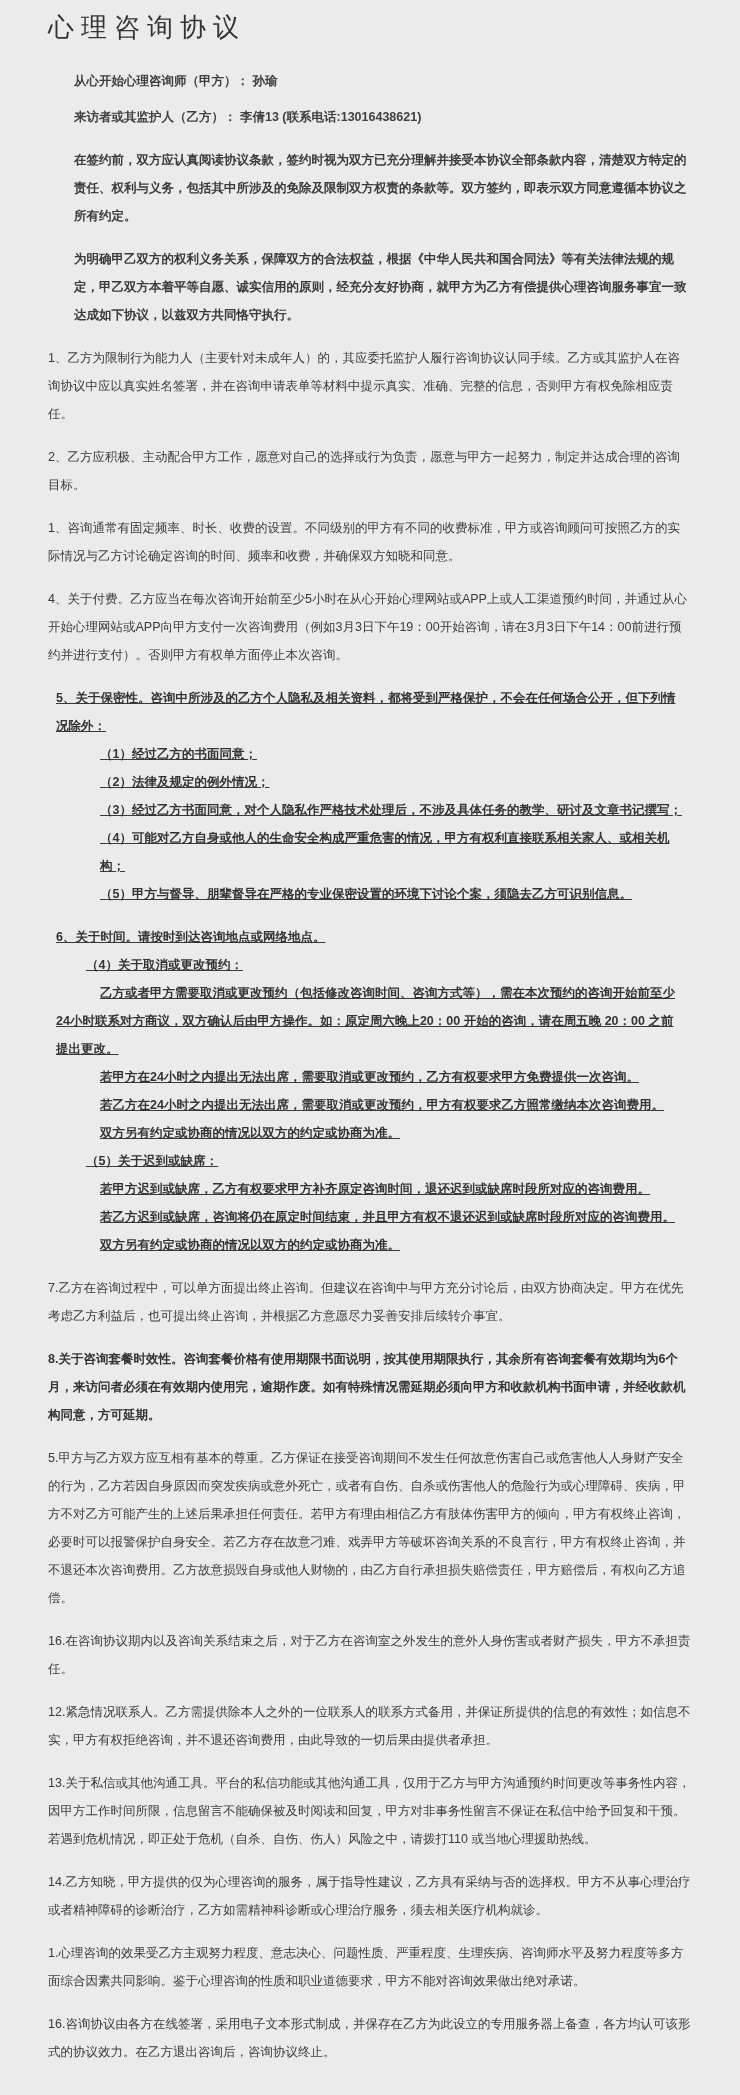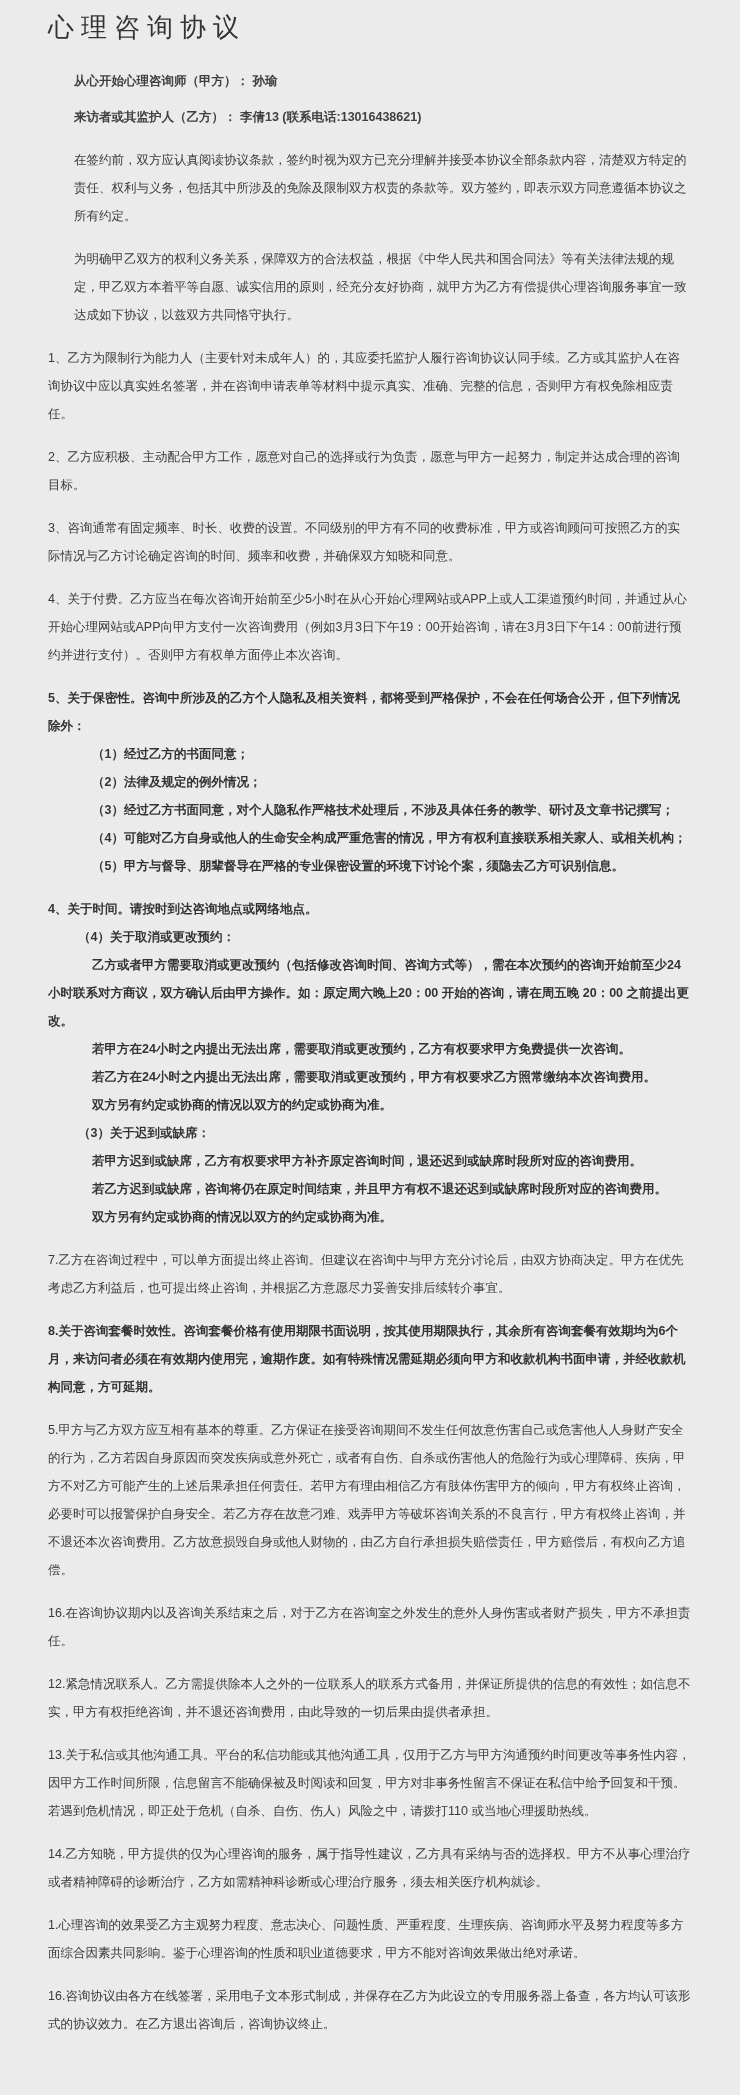--- a/index.html
+++ b/index.html
@@ -11,63 +11,63 @@
     -webkit-font-smoothing:antialiased;
   }
   .doc{padding:6px 48px 36px 48px;}
   h1.title{
     font-size:26px;font-weight:400;color:#333;
     text-align:left;letter-spacing:7px;
     margin:4px 0 22px 0;
   }
   p{font-size:12.5px;line-height:28px;margin:15px 0;}
   .party{font-weight:700;color:#404040;margin:8px 0 8px 26px;}
-  .intro{margin-left:26px;margin-right:2px;}
+  .intro{margin-left:26px;margin-right:2px;font-weight:bold;}
   .bold{font-weight:700;color:#333;}
   .sub-item{padding-left:44px;margin:0;}
   .sub-head{padding-left:30px;margin:0;}
   .sub-para{padding-left:0;text-indent:44px;margin:0;}
   .tight{margin:0;}
-  .group{margin:15px 0;}
+  .group{margin:15px 8px;text-decoration:underline;}
 </style>
 </head>
 <body>
 
 <main class="doc">
 
   <h1 class="title">心理咨询协议</h1>
 
   <p class="party">从心开始心理咨询师（甲方）： 孙瑜</p>
   <p class="party">来访者或其监护人（乙方）： 李倩13 (联系电话:13016438621)</p>
 
   <p class="intro">在签约前，双方应认真阅读协议条款，签约时视为双方已充分理解并接受本协议全部条款内容，清楚双方特定的责任、权利与义务，包括其中所涉及的免除及限制双方权责的条款等。双方签约，即表示双方同意遵循本协议之所有约定。</p>
   <p class="intro">为明确甲乙双方的权利义务关系，保障双方的合法权益，根据《中华人民共和国合同法》等有关法律法规的规定，甲乙双方本着平等自愿、诚实信用的原则，经充分友好协商，就甲方为乙方有偿提供心理咨询服务事宜一致达成如下协议，以兹双方共同恪守执行。</p>
 
   <p>1、乙方为限制行为能力人（主要针对未成年人）的，其应委托监护人履行咨询协议认同手续。乙方或其监护人在咨询协议中应以真实姓名签署，并在咨询申请表单等材料中提示真实、准确、完整的信息，否则甲方有权免除相应责任。</p>
   <p>2、乙方应积极、主动配合甲方工作，愿意对自己的选择或行为负责，愿意与甲方一起努力，制定并达成合理的咨询目标。</p>
-  <p>3、咨询通常有固定频率、时长、收费的设置。不同级别的甲方有不同的收费标准，甲方或咨询顾问可按照乙方的实际情况与乙方讨论确定咨询的时间、频率和收费，并确保双方知晓和同意。</p>
+  <p>1、咨询通常有固定频率、时长、收费的设置。不同级别的甲方有不同的收费标准，甲方或咨询顾问可按照乙方的实际情况与乙方讨论确定咨询的时间、频率和收费，并确保双方知晓和同意。</p>
   <p>4、关于付费。乙方应当在每次咨询开始前至少5小时在从心开始心理网站或APP上或人工渠道预约时间，并通过从心开始心理网站或APP向甲方支付一次咨询费用（例如3月3日下午19：00开始咨询，请在3月3日下午14：00前进行预约并进行支付）。否则甲方有权单方面停止本次咨询。</p>
 
   <div class="group">
     <p class="bold tight">5、关于保密性。咨询中所涉及的乙方个人隐私及相关资料，都将受到严格保护，不会在任何场合公开，但下列情况除外：</p>
     <p class="bold sub-item">（1）经过乙方的书面同意；</p>
     <p class="bold sub-item">（2）法律及规定的例外情况；</p>
     <p class="bold sub-item">（3）经过乙方书面同意，对个人隐私作严格技术处理后，不涉及具体任务的教学、研讨及文章书记撰写；</p>
     <p class="bold sub-item">（4）可能对乙方自身或他人的生命安全构成严重危害的情况，甲方有权利直接联系相关家人、或相关机构；</p>
     <p class="bold sub-item">（5）甲方与督导、朋辈督导在严格的专业保密设置的环境下讨论个案，须隐去乙方可识别信息。</p>
   </div>
 
   <div class="group">
-    <p class="bold tight">4、关于时间。请按时到达咨询地点或网络地点。</p>
+    <p class="bold tight">6、关于时间。请按时到达咨询地点或网络地点。</p>
     <p class="bold sub-head">（4）关于取消或更改预约：</p>
     <p class="bold sub-para">乙方或者甲方需要取消或更改预约（包括修改咨询时间、咨询方式等），需在本次预约的咨询开始前至少24小时联系对方商议，双方确认后由甲方操作。如：原定周六晚上20：00 开始的咨询，请在周五晚 20：00 之前提出更改。</p>
     <p class="bold sub-item">若甲方在24小时之内提出无法出席，需要取消或更改预约，乙方有权要求甲方免费提供一次咨询。</p>
     <p class="bold sub-item">若乙方在24小时之内提出无法出席，需要取消或更改预约，甲方有权要求乙方照常缴纳本次咨询费用。</p>
     <p class="bold sub-item">双方另有约定或协商的情况以双方的约定或协商为准。</p>
-    <p class="bold sub-head">（3）关于迟到或缺席：</p>
+    <p class="bold sub-head">（5）关于迟到或缺席：</p>
     <p class="bold sub-item">若甲方迟到或缺席，乙方有权要求甲方补齐原定咨询时间，退还迟到或缺席时段所对应的咨询费用。</p>
     <p class="bold sub-item">若乙方迟到或缺席，咨询将仍在原定时间结束，并且甲方有权不退还迟到或缺席时段所对应的咨询费用。</p>
     <p class="bold sub-item">双方另有约定或协商的情况以双方的约定或协商为准。</p>
   </div>
 
   <p>7.乙方在咨询过程中，可以单方面提出终止咨询。但建议在咨询中与甲方充分讨论后，由双方协商决定。甲方在优先考虑乙方利益后，也可提出终止咨询，并根据乙方意愿尽力妥善安排后续转介事宜。</p>
   <p class="bold">8.关于咨询套餐时效性。咨询套餐价格有使用期限书面说明，按其使用期限执行，其余所有咨询套餐有效期均为6个月，来访问者必须在有效期内使用完，逾期作废。如有特殊情况需延期必须向甲方和收款机构书面申请，并经收款机构同意，方可延期。</p>
   <p>5.甲方与乙方双方应互相有基本的尊重。乙方保证在接受咨询期间不发生任何故意伤害自己或危害他人人身财产安全的行为，乙方若因自身原因而突发疾病或意外死亡，或者有自伤、自杀或伤害他人的危险行为或心理障碍、疾病，甲方不对乙方可能产生的上述后果承担任何责任。若甲方有理由相信乙方有肢体伤害甲方的倾向，甲方有权终止咨询，必要时可以报警保护自身安全。若乙方存在故意刁难、戏弄甲方等破坏咨询关系的不良言行，甲方有权终止咨询，并不退还本次咨询费用。乙方故意损毁自身或他人财物的，由乙方自行承担损失赔偿责任，甲方赔偿后，有权向乙方追偿。</p>
   <p>16.在咨询协议期内以及咨询关系结束之后，对于乙方在咨询室之外发生的意外人身伤害或者财产损失，甲方不承担责任。</p>
   <p>12.紧急情况联系人。乙方需提供除本人之外的一位联系人的联系方式备用，并保证所提供的信息的有效性；如信息不实，甲方有权拒绝咨询，并不退还咨询费用，由此导致的一切后果由提供者承担。</p>

